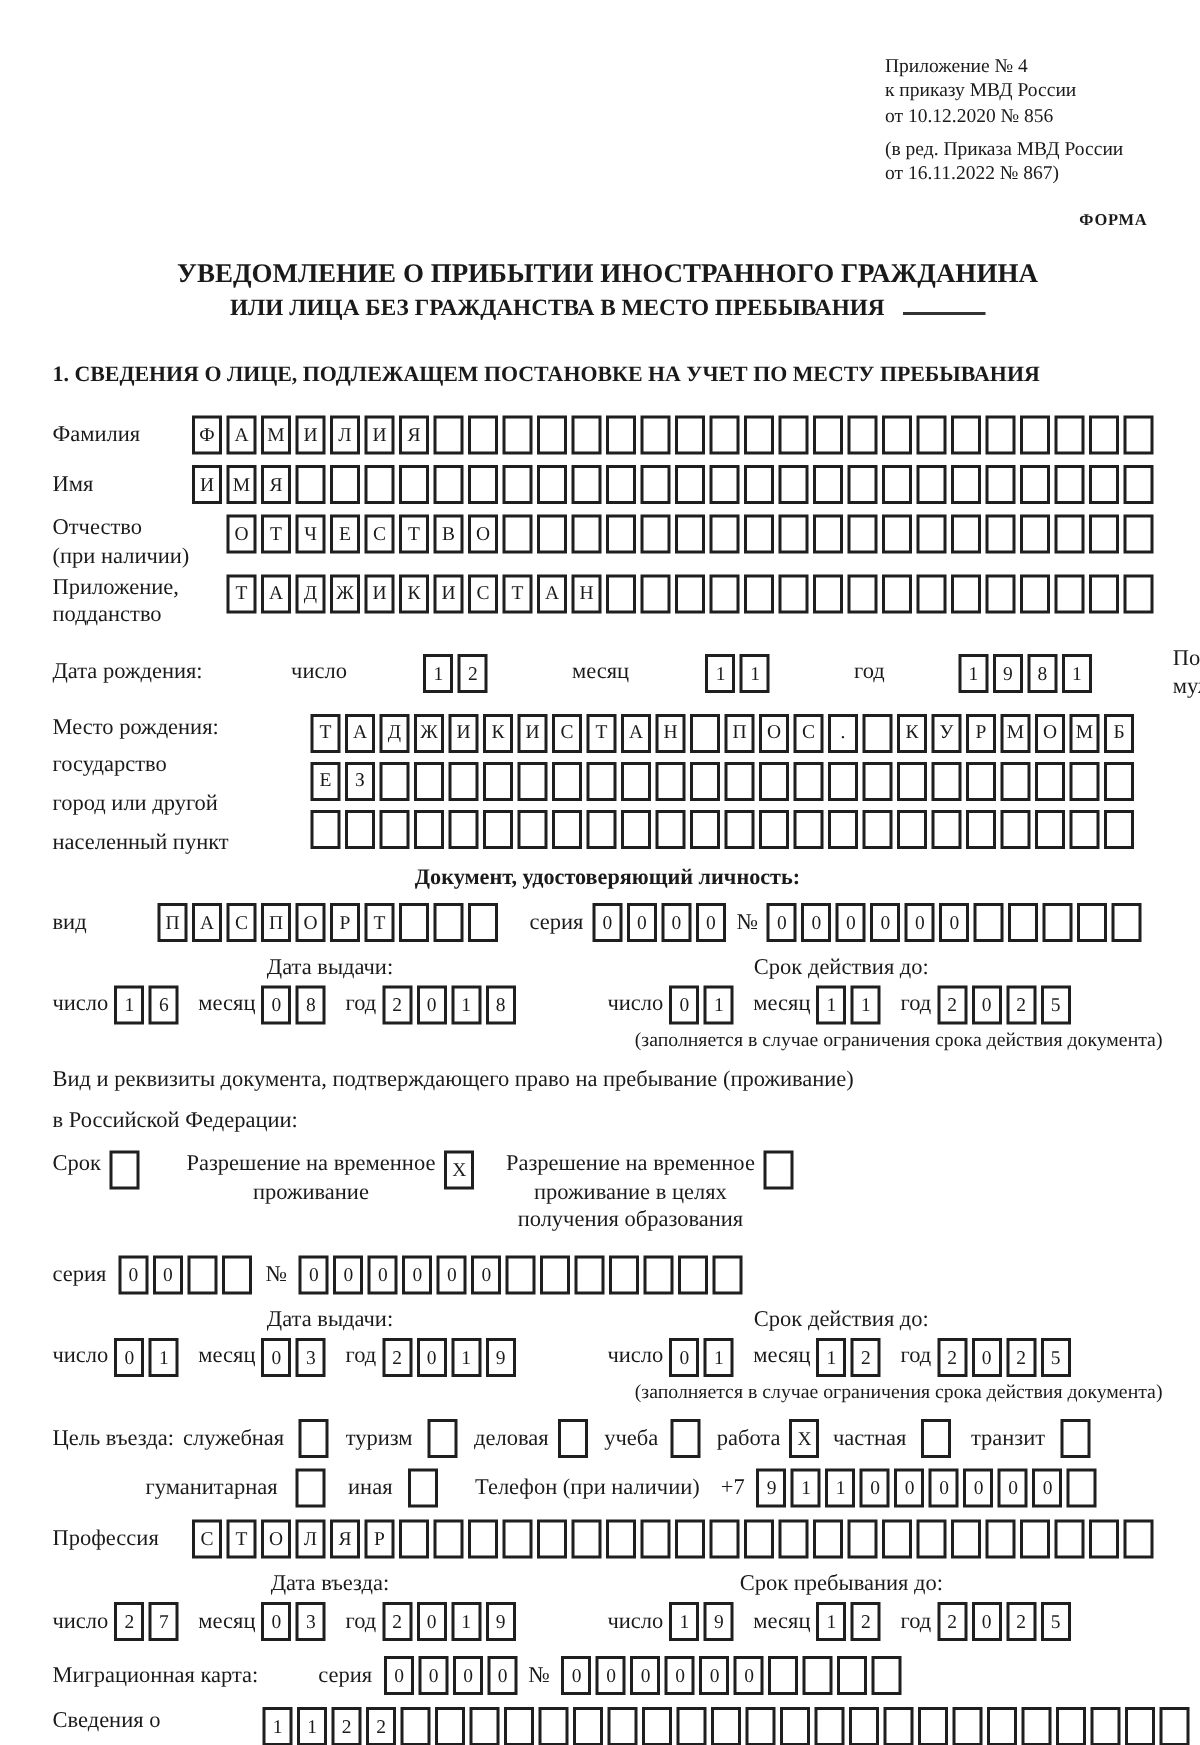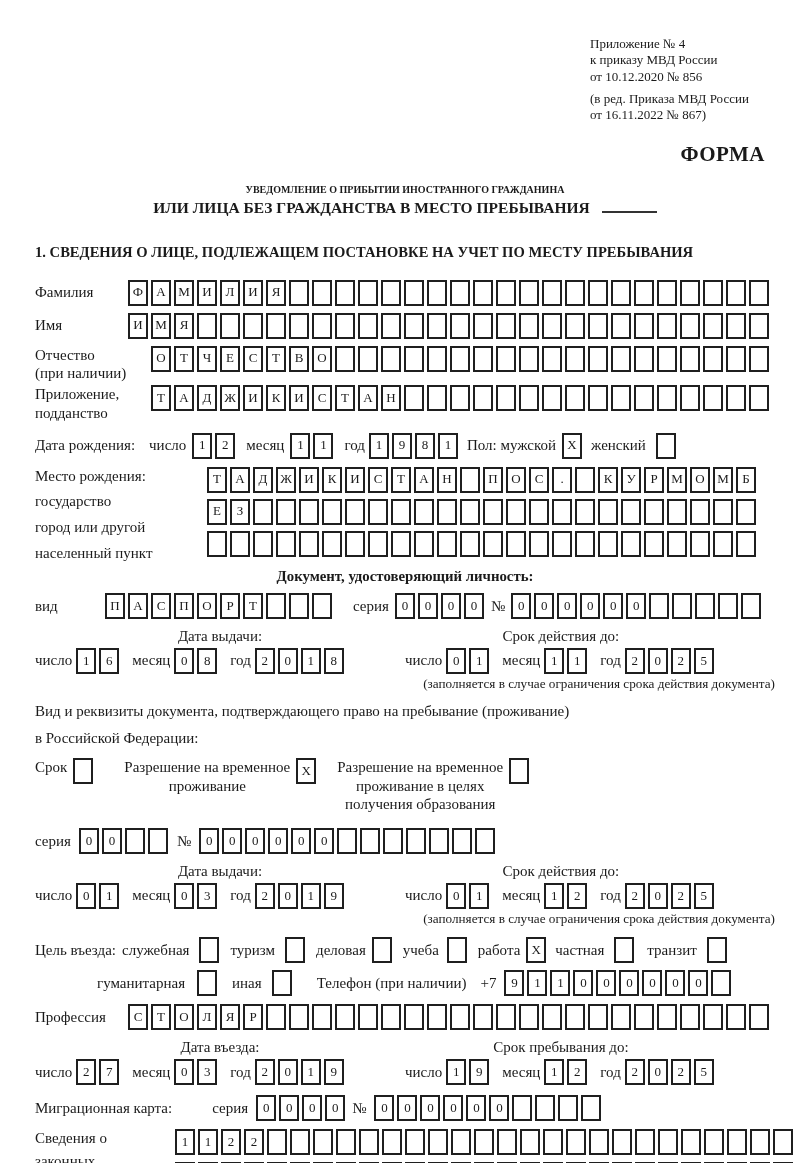--- a/index.html
+++ b/index.html
@@ -6,22 +6,22 @@
   .page{
     width:800px;min-height:1163px;box-sizing:border-box;
     padding:36px 25px 20px 35px;
     font-family:"Liberation Serif","DejaVu Serif",serif;
     color:#1a1a1a;font-size:15px;line-height:1.25;
     position:relative;background:#fff;
   }
   .appendix{margin-left:555px;font-size:13px;}
   .appendix div{white-space:nowrap;}
   .appendix .gap{height:6px;}
-  .forma{ text-align:right;font-weight:bold;font-size:21px;margin:18px 10px 16px 0;letter-spacing:.5px;}
-  .title{text-align:center;font-weight:bold;font-size:10px;margin:4px 0 2px 0;}
+  .forma{ text-align:right;font-weight:bold;font-size:11px;margin:18px 10px 16px 0;letter-spacing:.5px;}
+  .title{text-align:center;font-weight:bold;font-size:18px;margin:4px 0 2px 0;}
   .title-line2{text-align:center;font-weight:bold;font-size:15.5px;}
   .blank-underline{display:inline-block;width:55px;border-bottom:2px solid #333;vertical-align:baseline;margin-left:12px;}
   .section-heading{font-weight:bold;font-size:14.6px;margin:26px 0 18px 0;text-align:left;}
   .row{display:flex;align-items:center;margin-bottom:7px;}
   .row.top{align-items:flex-start;}
   .lbl{flex:none;}
   .lblcol{flex:none;}
   .cells{display:flex;flex-wrap:nowrap;}
   .cell{
     flex:none;width:16px;height:22px;border:2px solid #1f1f1f;margin-right:3px;
@@ -201,21 +201,21 @@
         <span class="cell"></span>
         <span class="cell"></span>
         <span class="cell"></span>
         <span class="cell"></span>
         <span class="cell"></span>
         <span class="cell"></span>
         <span class="cell"></span>
       </div>
   </div>
 
-  <div class="row" style="margin:10px 0 8px 0;">
+  <div class="row" style="margin:10px 0 8px 0;gap:45px;">
     <div class="lbl">Дата рождения:</div>
     <span class="t" style="margin:0 6px 0 14px;">число</span>
     <div class="cells">
         <span class="cell">1</span>
         <span class="cell">2</span>
       </div>
     <span class="t" style="margin:0 6px 0 8px;">месяц</span>
     <div class="cells">
         <span class="cell">1</span>
         <span class="cell">1</span>

